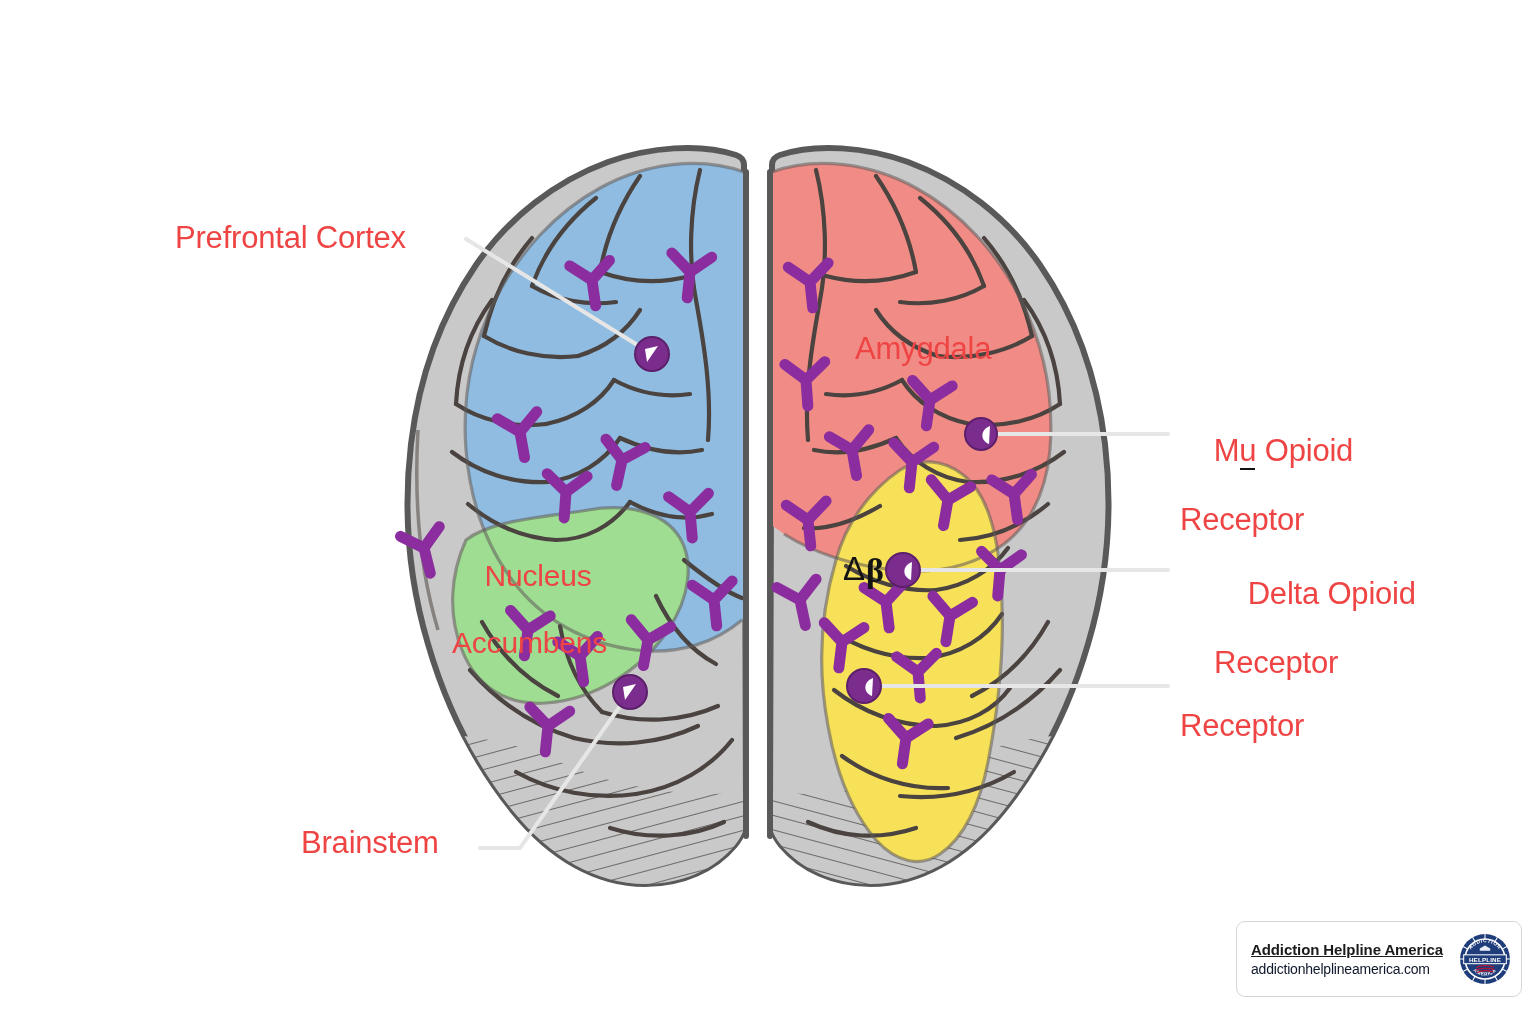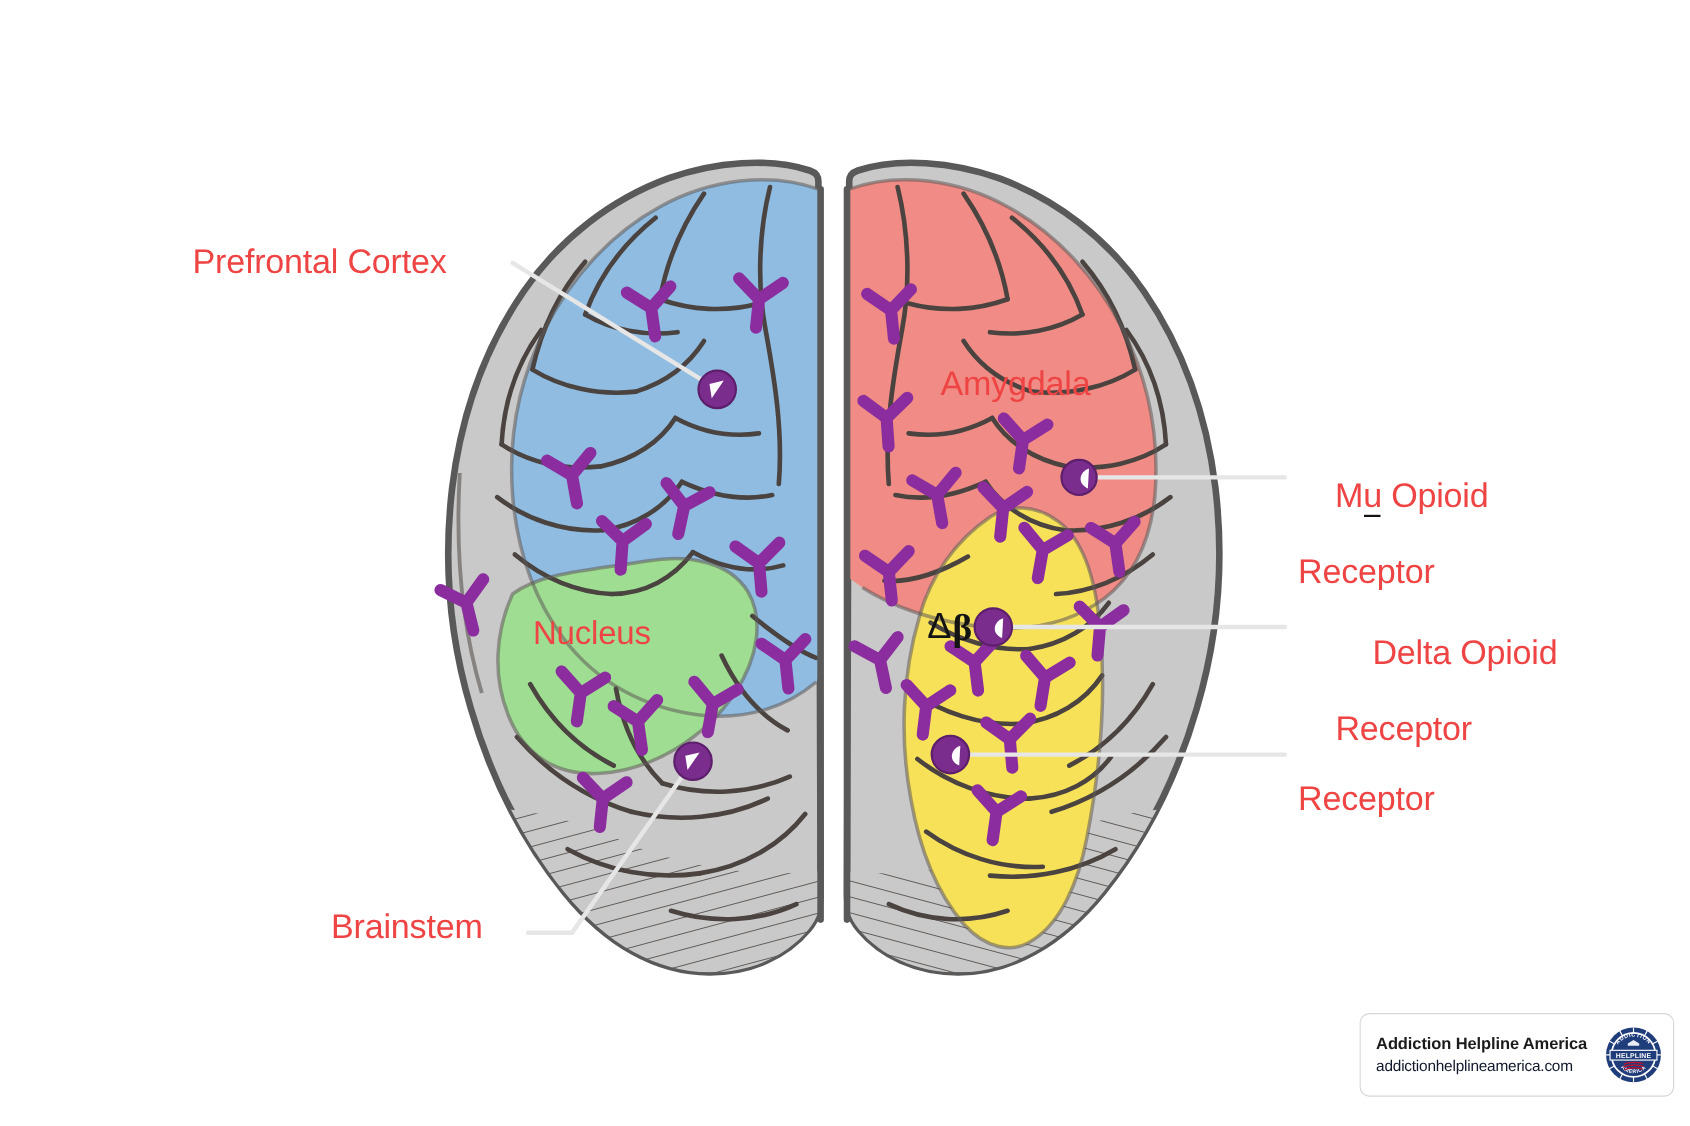--- a/index.html
+++ b/index.html
@@ -98,20 +98,21 @@
     display: flex;
     flex-direction: column;
     justify-content: center;
     gap: 3px;
   }
   #footer-brand-name {
     font-size: 15px;
     font-weight: bold;
     color: #1b1b1b;
     letter-spacing: -0.1px;
+    text-decoration: underline;
   }
   #footer-brand-url {
     font-size: 14px;
     font-weight: 400;
     color: #0f172a;
     letter-spacing: -0.2px;
   }
   #footer-badge-logo {
     flex: 0 0 auto;
     width: 52px;
@@ -429,20 +430,21 @@
   </svg>
 
   <div class="label label-outer" id="label-prefrontal-cortex">Prefrontal Cortex</div>
 
   <div class="label label-outer" id="label-brainstem">Brainstem</div>
 
   <div class="label label-outer" id="label-amygdala">Amygdala</div>
 
   <div class="label label-inner" id="label-nucleus-accumbens">
     <span>Nucleus</span>
+    <span class="label-line2">Accumbens</span>
   </div>
 
   <div class="label label-outer" id="label-mu-receptor">
     <span><span>M</span><span class="mu-underline">u</span><span> Opioid</span></span>
     <span class="label-line2">Receptor</span>
   </div>
 
   <div class="label label-outer" id="label-delta-receptor">
     <span>Delta Opioid</span>
     <span class="label-line2">Receptor</span>

